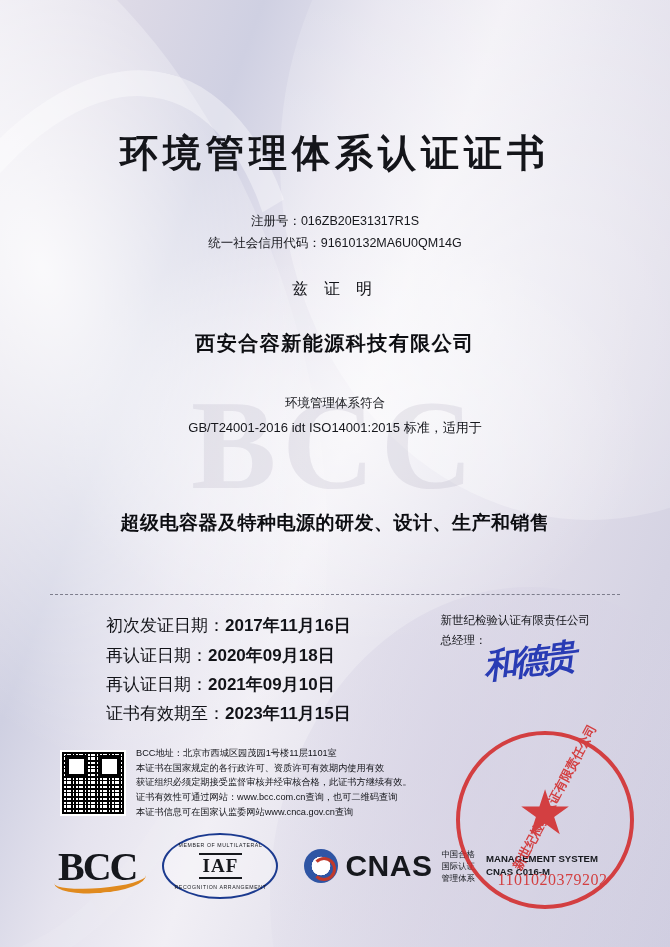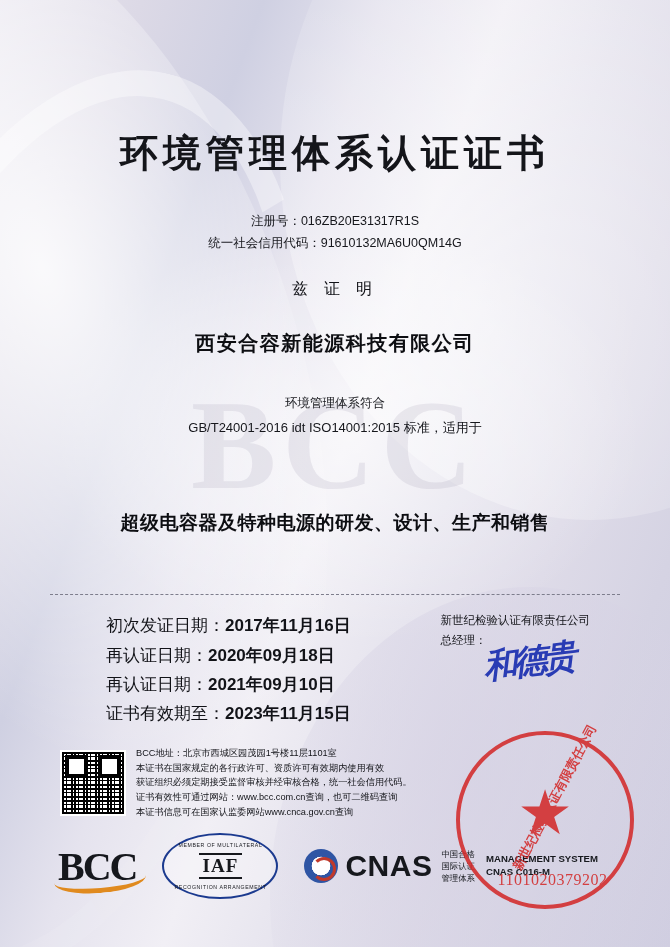--- a/index.html
+++ b/index.html
@@ -423,21 +423,21 @@
         <div>总经理：</div>
         <div class="signature">和德贵</div>
       </div>
     </div>
 
     <div class="footer-block">
       <div class="qr"></div>
       <div class="fineprint">
         <div>BCC地址：北京市西城区园茂园1号楼11层1101室</div>
         <div>本证书在国家规定的各行政许可、资质许可有效期内使用有效</div>
-        <div>获证组织必须定期接受监督审核并经审核合格，统一社会信用代码。</div>
+        <div>获证组织必须定期接受监督审核并经审核合格，此证书方继续有效。</div>
         <div>证书有效性可通过网站：www.bcc.com.cn查询，也可二维码查询</div>
         <div>本证书信息可在国家认监委网站www.cnca.gov.cn查询</div>
       </div>
     </div>
 
   </div>
 
   <div class="logos">
     <div class="logo-bcc">
       <span class="swoosh"></span>

